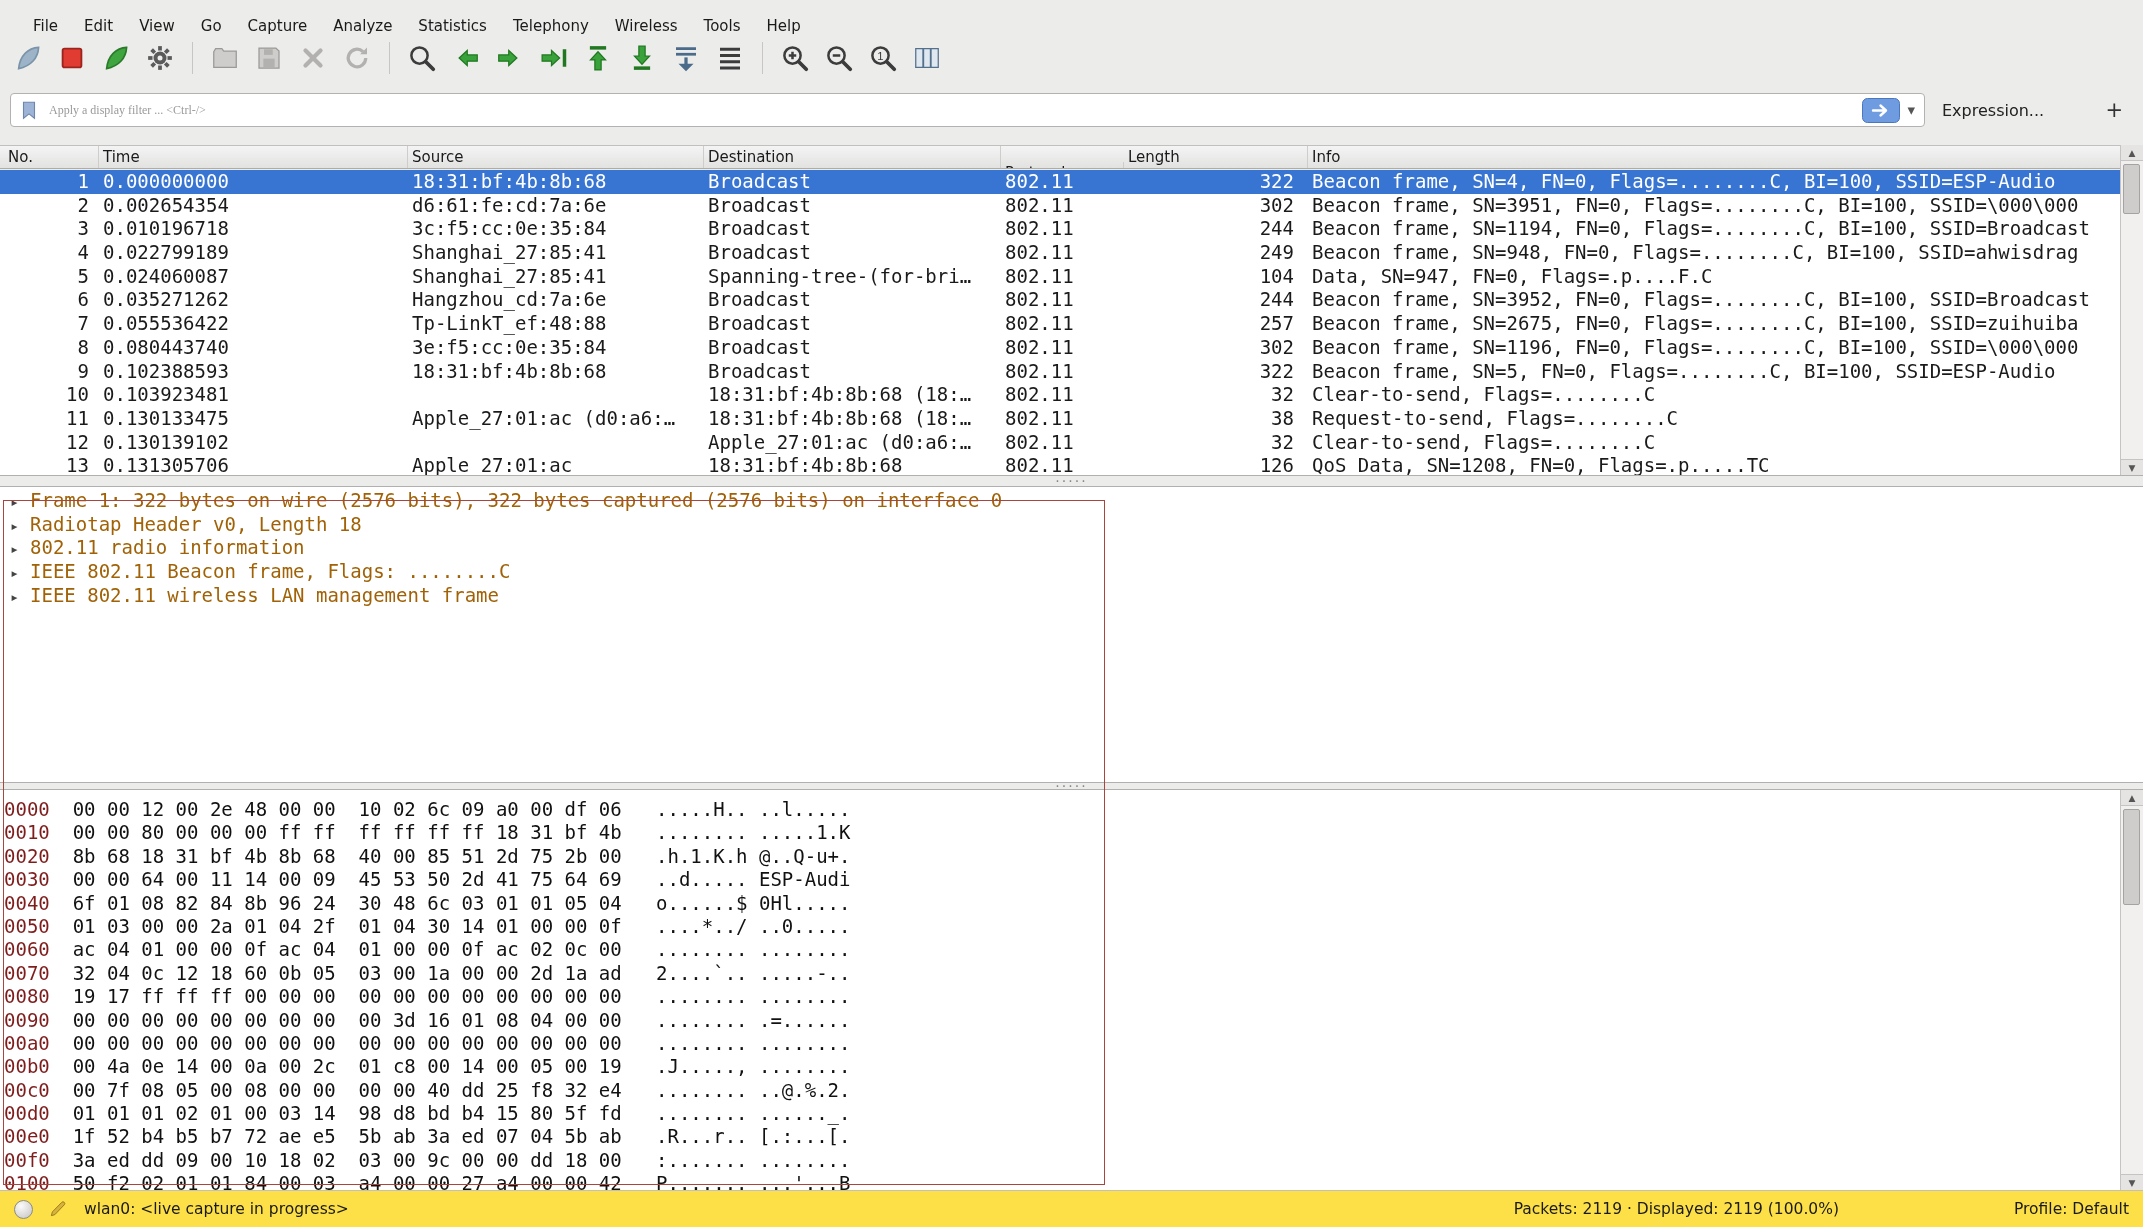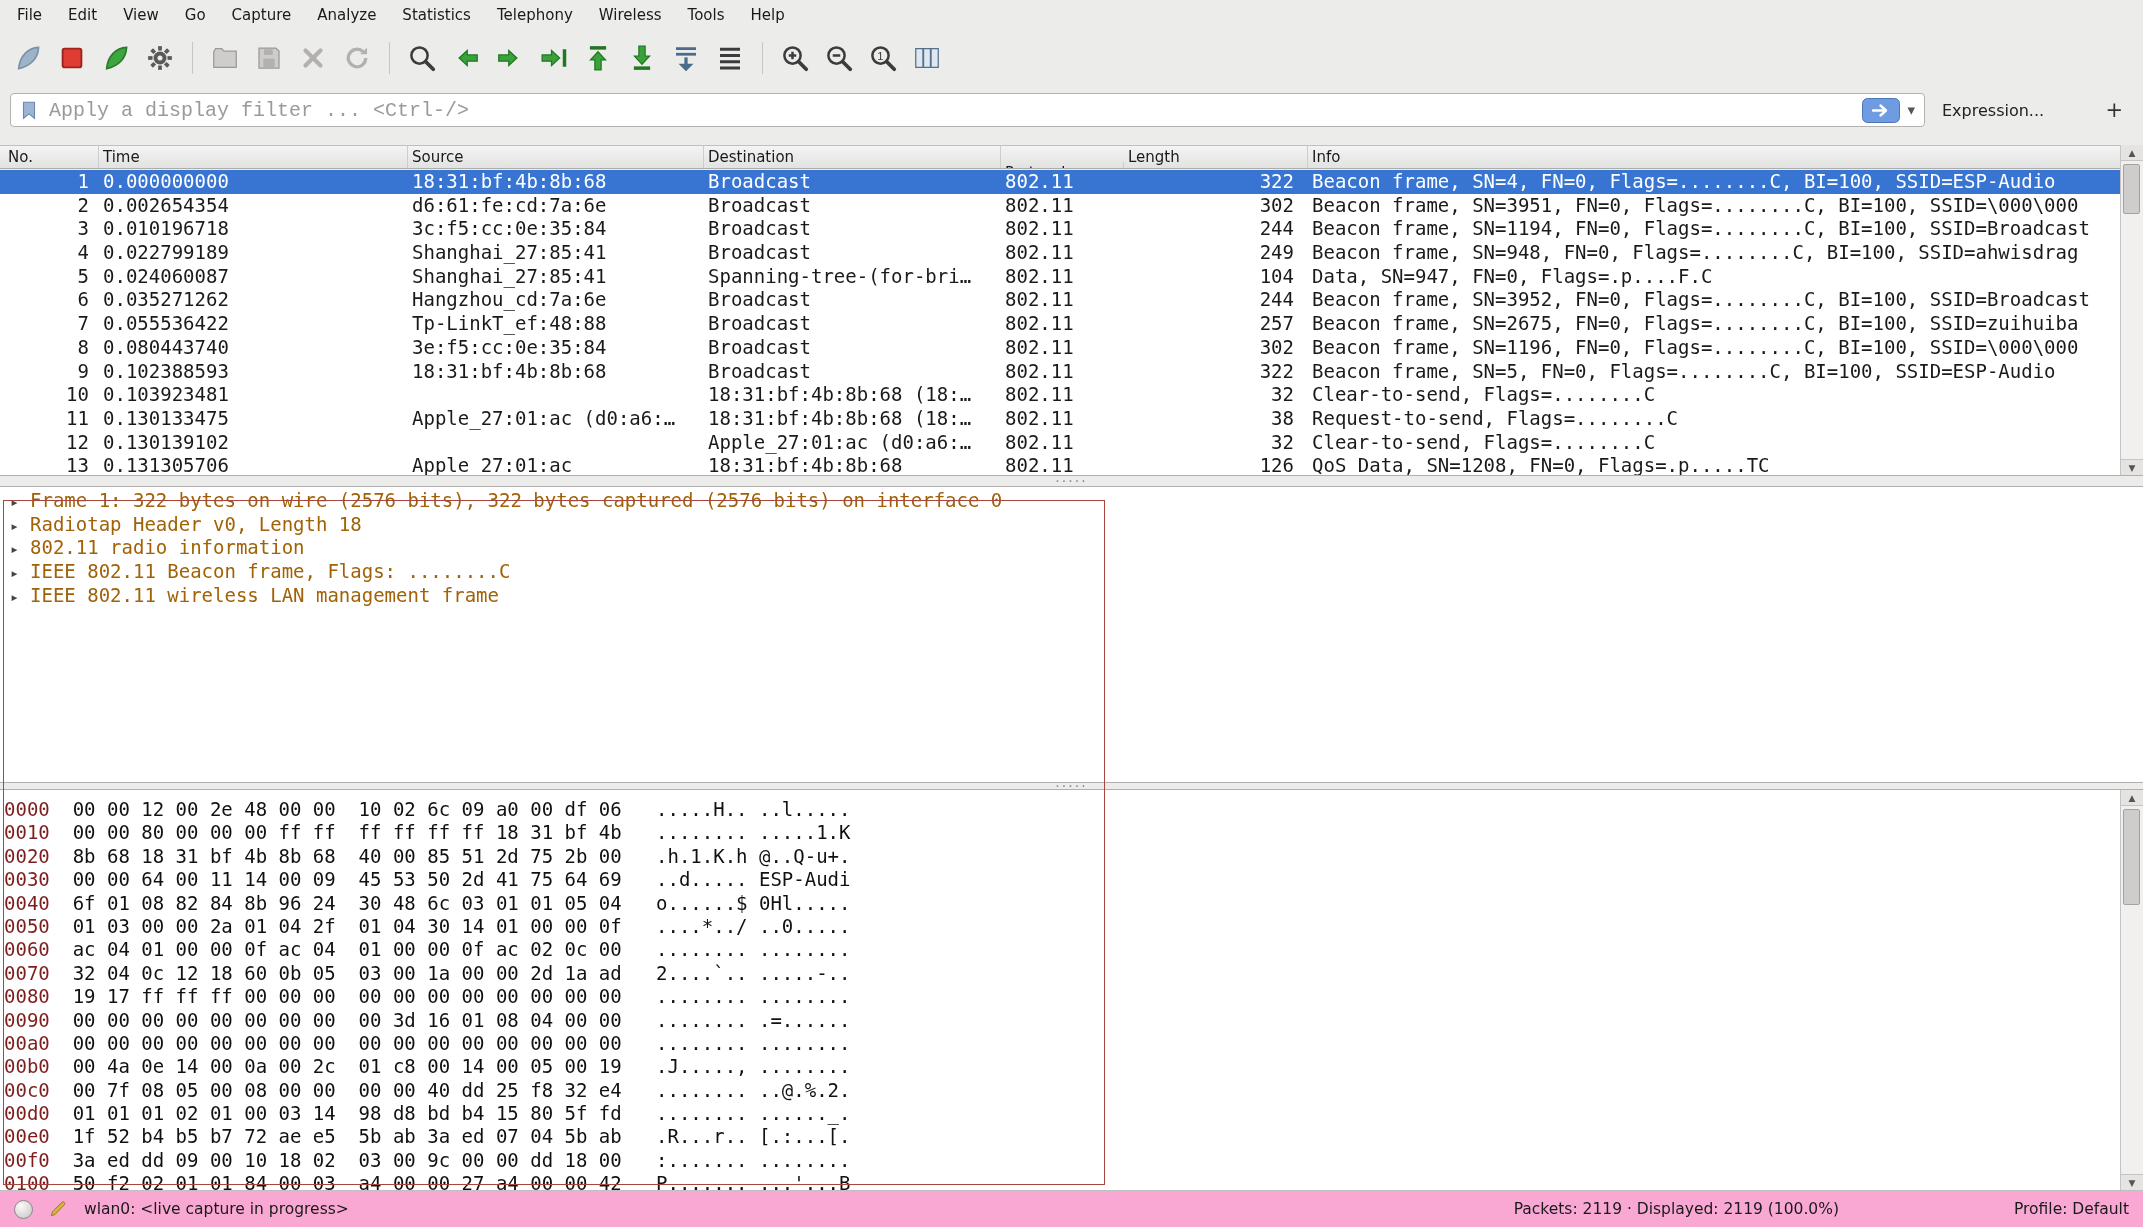--- a/index.html
+++ b/index.html
@@ -3,32 +3,32 @@
 <meta charset="utf-8">
 <style>
   html,body{margin:0;padding:0;}
   body{
     width:2143px;height:1227px;position:relative;overflow:hidden;
     background:#ececeb;
     font-family:"DejaVu Sans","Liberation Sans",sans-serif;
     color:#1a1a1a;
   }
   
-  #menubar{position:absolute;top:0;left:0;right:0;height:30px;display:flex;align-items:flex-start;padding-left:4px;}
+  #menubar{position:absolute;top:11px;left:0;right:0;height:30px;display:flex;align-items:flex-start;padding-left:20px;}
   .menu-item{padding:0 13px;line-height:30px;font-size:15px;cursor:default;}
   
   #toolbar{position:absolute;top:30px;left:0;right:0;height:56px;display:flex;align-items:center;padding-left:6px;}
   .tbtn{width:42px;height:44px;display:flex;align-items:center;justify-content:center;border-radius:4px;margin:0 1px;}
   .ticon{display:flex;align-items:center;justify-content:center;}
   .tsep{width:1px;height:32px;background:#c8c6c4;margin:0 10px;}
   
   #filterbar{position:absolute;top:86px;left:0;right:0;height:48px;display:flex;align-items:center;padding:0 10px;}
   .filter-input{position:relative;width:1915px;height:34px;background:#ffffff;border:1px solid #b4b2b0;border-radius:4px;display:flex;align-items:center;box-sizing:border-box;}
   .bookmark{margin-left:7px;display:flex;}
-  #display-filter{flex:1;border:none;outline:none;background:transparent;font-size:20px;color:#222;padding-left:9px;font-family:Liberation Mono, monospace;}
+  #display-filter{flex:1;border:none;outline:none;background:transparent;font-size:12px;color:#222;padding-left:9px;font-family:Liberation Serif, serif;}
   #display-filter::placeholder{color:#9a9a9a;}
   .apply{display:flex;margin-right:7px;}
   .caret{color:#555;font-size:15px;margin-right:9px;line-height:1;}
   .expr{margin-left:17px;font-size:16px;color:#222;}
   .addbtn{margin-left:auto;margin-right:10px;font-size:21px;color:#333;line-height:1;}
   
   #listheader{position:absolute;top:145px;left:0;right:23px;height:24px;
     background:linear-gradient(#f4f4f4,#e2e2e1);
     border-top:1px solid #c2c0be;border-bottom:1px solid #aeaca9;
     display:flex;font-size:15px;box-sizing:border-box;}
@@ -70,21 +70,21 @@
   #vscroll-hex{top:790px;height:400px;}
   .sarrow{position:absolute;left:0;width:22px;height:16px;text-align:center;font-size:9px;color:#555;line-height:16px;background:#e6e4e2;border-bottom:1px solid #c6c4c2;box-sizing:border-box;}
   .sarrow.up{top:0;}
   .sarrow.down{bottom:0;border-bottom:none;border-top:1px solid #c6c4c2;}
   .sthumb{position:absolute;left:2px;width:17px;background:#cfcdcb;border:1px solid #a5a3a1;border-radius:2px;box-sizing:border-box;}
   #vscroll-list .sthumb{top:19px;height:50px;}
   #vscroll-hex .sthumb{top:19px;height:96px;}
   
   #redrect{position:absolute;left:3px;top:500px;width:1100px;height:683px;border:1px solid #a8463e;pointer-events:none;z-index:5;}
   
-  #statusbar{position:absolute;top:1190px;height:37px;left:0;right:0;background:#f9a8d4;border-top:1px solid #c2c0be;
+  #statusbar{position:absolute;top:1190px;height:37px;left:0;right:0;background:#fde047;border-top:1px solid #c2c0be;
     display:flex;align-items:center;padding:0 14px;font-size:15.5px;box-sizing:border-box;}
   .expert-circle{width:17px;height:17px;border-radius:50%;background:radial-gradient(circle at 35% 30%,#fbfbfb,#c5c3c1);border:1px solid #8a8a8a;margin-right:15px;flex:none;}
   .pencil{margin-right:16px;display:flex;flex:none;}
   .stext{white-space:nowrap;}
   .sflex{flex:1;}
   .sgap{flex:0 0 175px;}
 </style>
 </head>
 <body>
 

